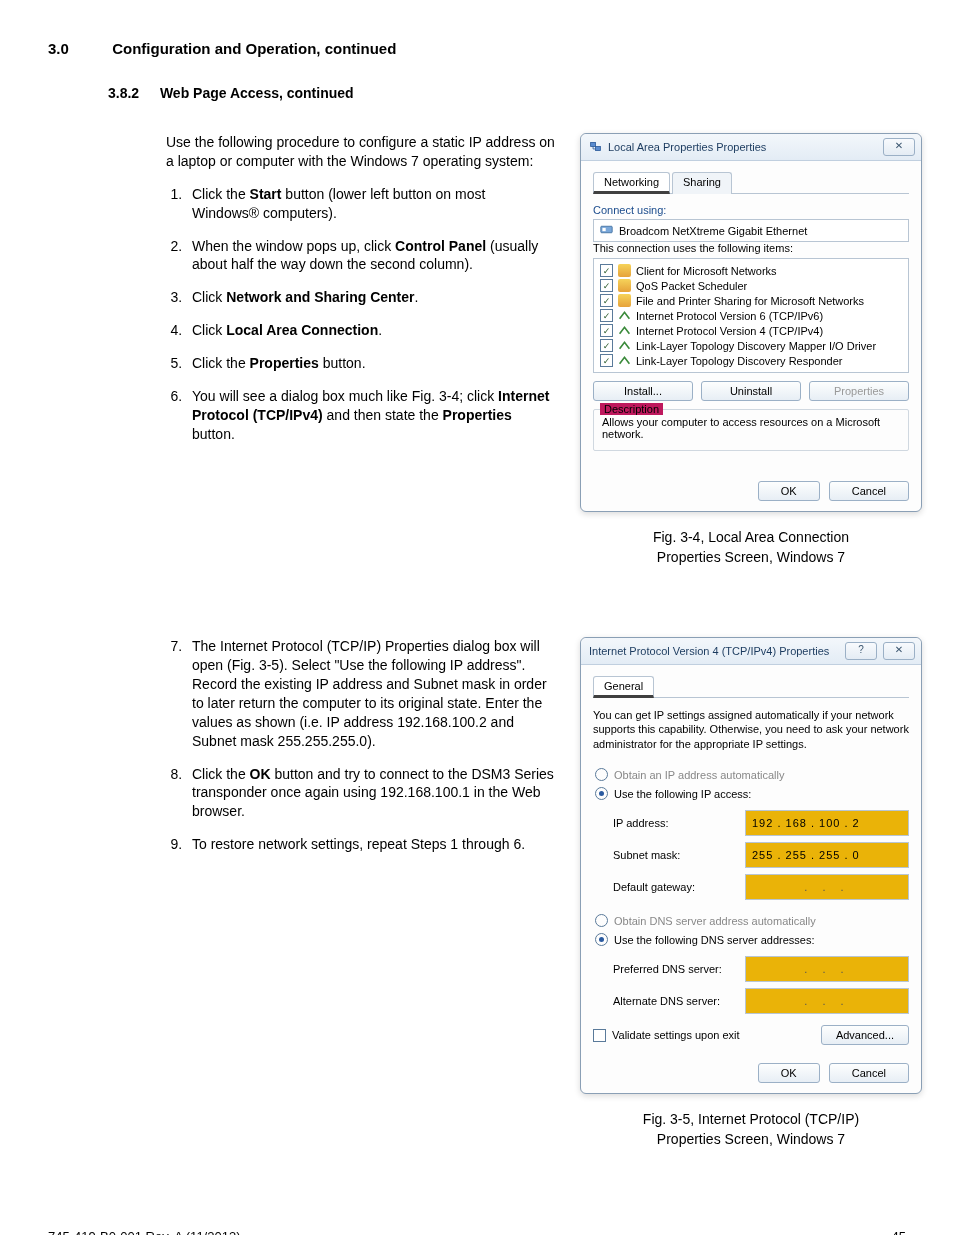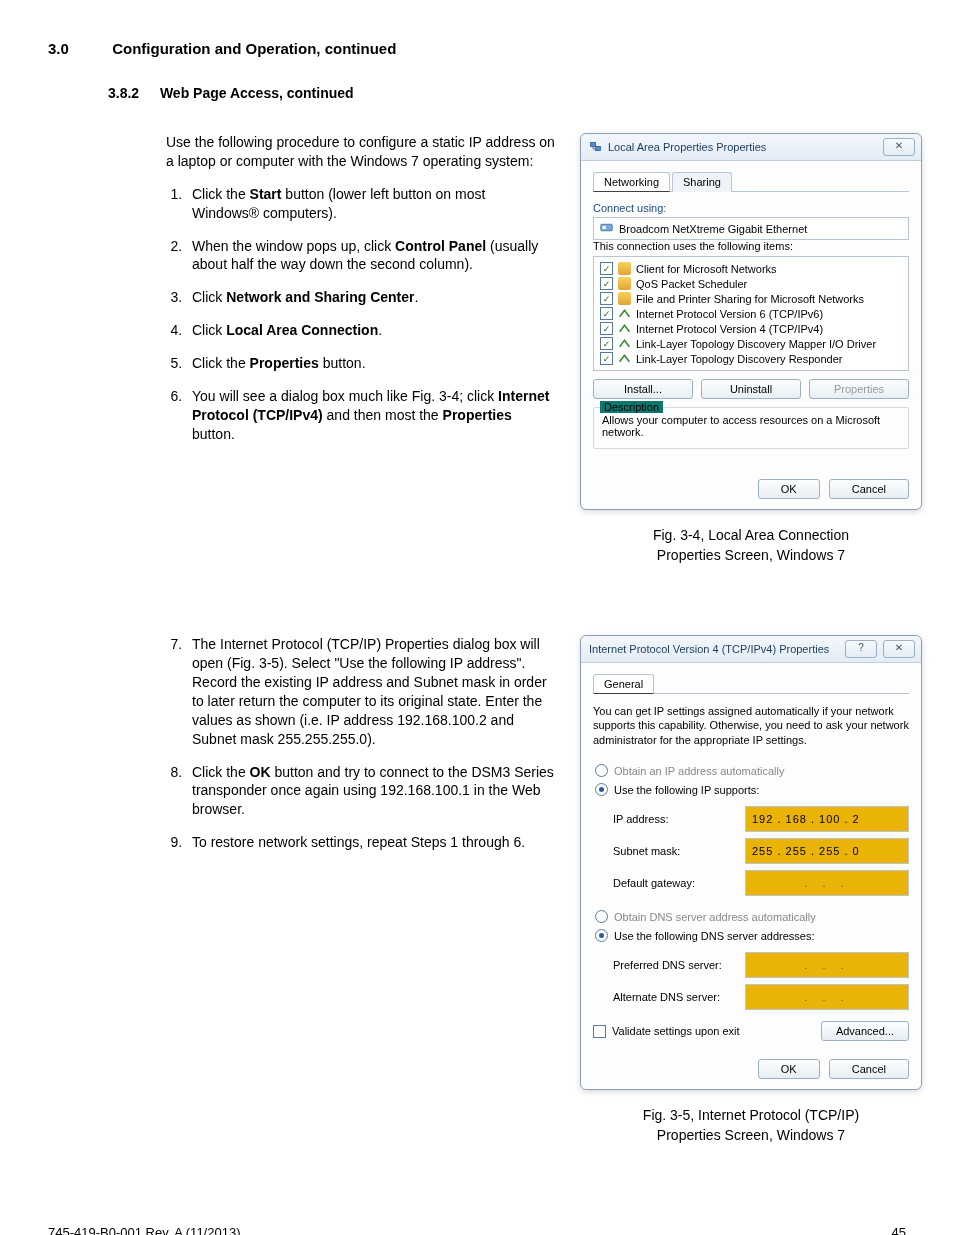--- a/index.html
+++ b/index.html
@@ -114,21 +114,21 @@
     border: 1px solid #b8c5d3;
     border-bottom: none;
     background: #f0f4f8;
     margin-right: 2px;
     border-radius: 3px 3px 0 0;
     position: relative;
     top: 1px;
   }
   .win-tab.active {
     background: #fff;
-    border-bottom: 1px solid #404040;
+    border-bottom: 3px solid #404040;
   }
   .field-label { margin-bottom: 3px; color: #1a4b8c; }
   .field-box {
     border: 1px solid #b8c5d3;
     padding: 3px 6px;
     display: flex;
     align-items: center;
     gap: 6px;
     background: #fff;
   }
@@ -182,21 +182,21 @@
     border: 1px solid #d0d8e0;
     border-radius: 2px;
     padding: 6px 8px 10px 8px;
     position: relative;
     margin-bottom: 12px;
   }
   .desc-group .legend {
     position: absolute;
     top: -7px;
     left: 6px;
-    background: #0f766e;
+    background: #be185d;
     padding: 0 4px;
     font-size: 11px;
   }
   .dialog-footer {
     text-align: right;
     padding: 6px 12px 10px 12px;
   }
   .dialog-footer .win-btn { margin-left: 6px; padding: 3px 22px; }
 
   
@@ -285,21 +285,21 @@
         <li>
           <span>Click </span><span class="b">Network and Sharing Center</span><span>.</span>
         </li>
         <li>
           <span>Click </span><span class="b">Local Area Connection</span><span>.</span>
         </li>
         <li>
           <span>Click the </span><span class="b">Properties</span><span> button.</span>
         </li>
         <li>
-          <span>You will see a dialog box much like Fig. 3-4; click </span><span class="b">Internet Protocol (TCP/IPv4)</span><span> and then most the </span><span class="b">Properties</span><span> button.</span>
+          <span>You will see a dialog box much like Fig. 3-4; click </span><span class="b">Internet Protocol (TCP/IPv4)</span><span> and then state the </span><span class="b">Properties</span><span> button.</span>
         </li>
       </ol>
     </div>
 
     <div class="right-col">
       <div class="win-dialog">
         <div class="win-titlebar">
           <div class="title-left">
             <span>
               <svg class="icon-sm" viewBox="0 0 16 16">
@@ -421,21 +421,21 @@
           </div>
           <p style="font-size:11px; line-height:1.3;">You can get IP settings assigned automatically if your network supports this capability. Otherwise, you need to ask your network administrator for the appropriate IP settings.</p>
 
           <div class="indent-group">
             <div class="radio-row disabled">
               <span class="radio"></span>
               <span>Obtain an IP address automatically</span>
             </div>
             <div class="radio-row">
               <span class="radio selected"></span>
-              <span>Use the following IP supports:</span>
+              <span>Use the following IP access:</span>
             </div>
             <div class="ip-grid">
               <div class="ip-row">
                 <span class="label">IP address:</span>
                 <span class="ip-input">192 . 168 . 100 .   2</span>
               </div>
               <div class="ip-row">
                 <span class="label">Subnet mask:</span>
                 <span class="ip-input">255 . 255 . 255 .   0</span>
               </div>

